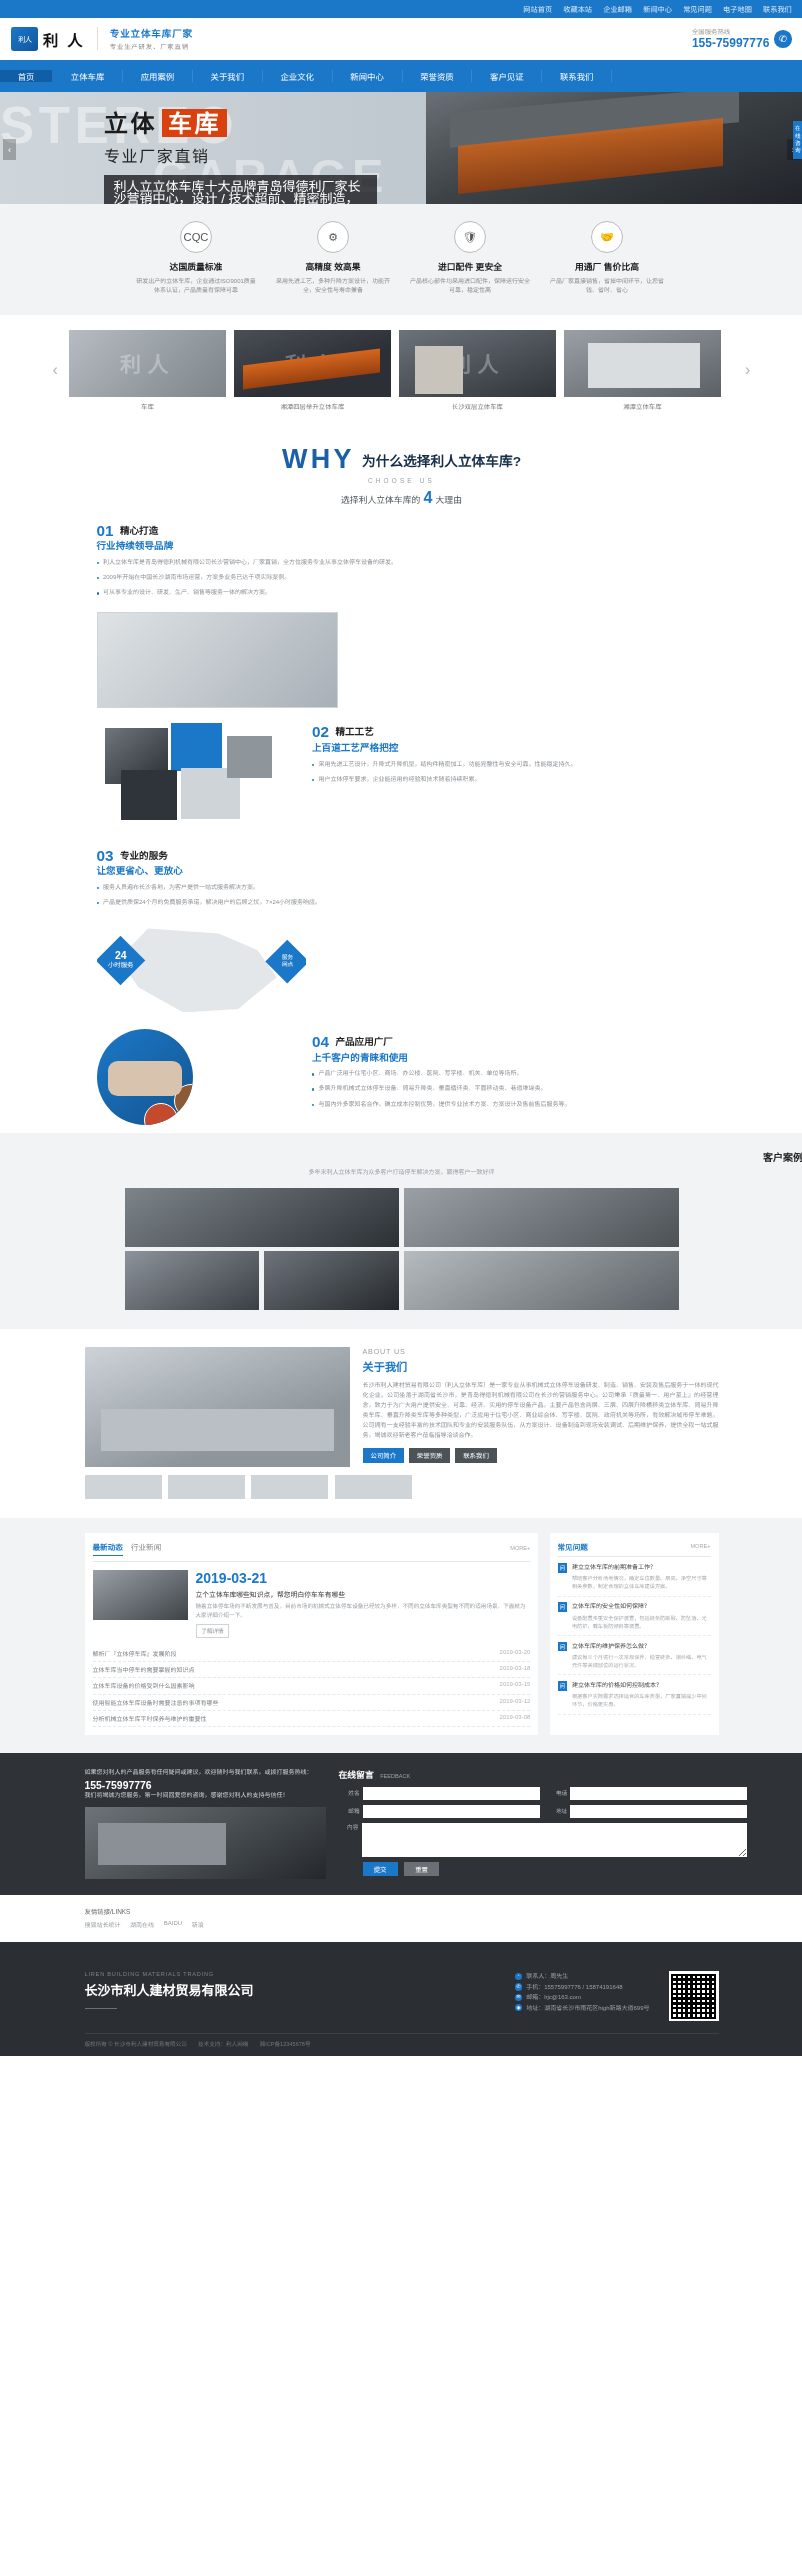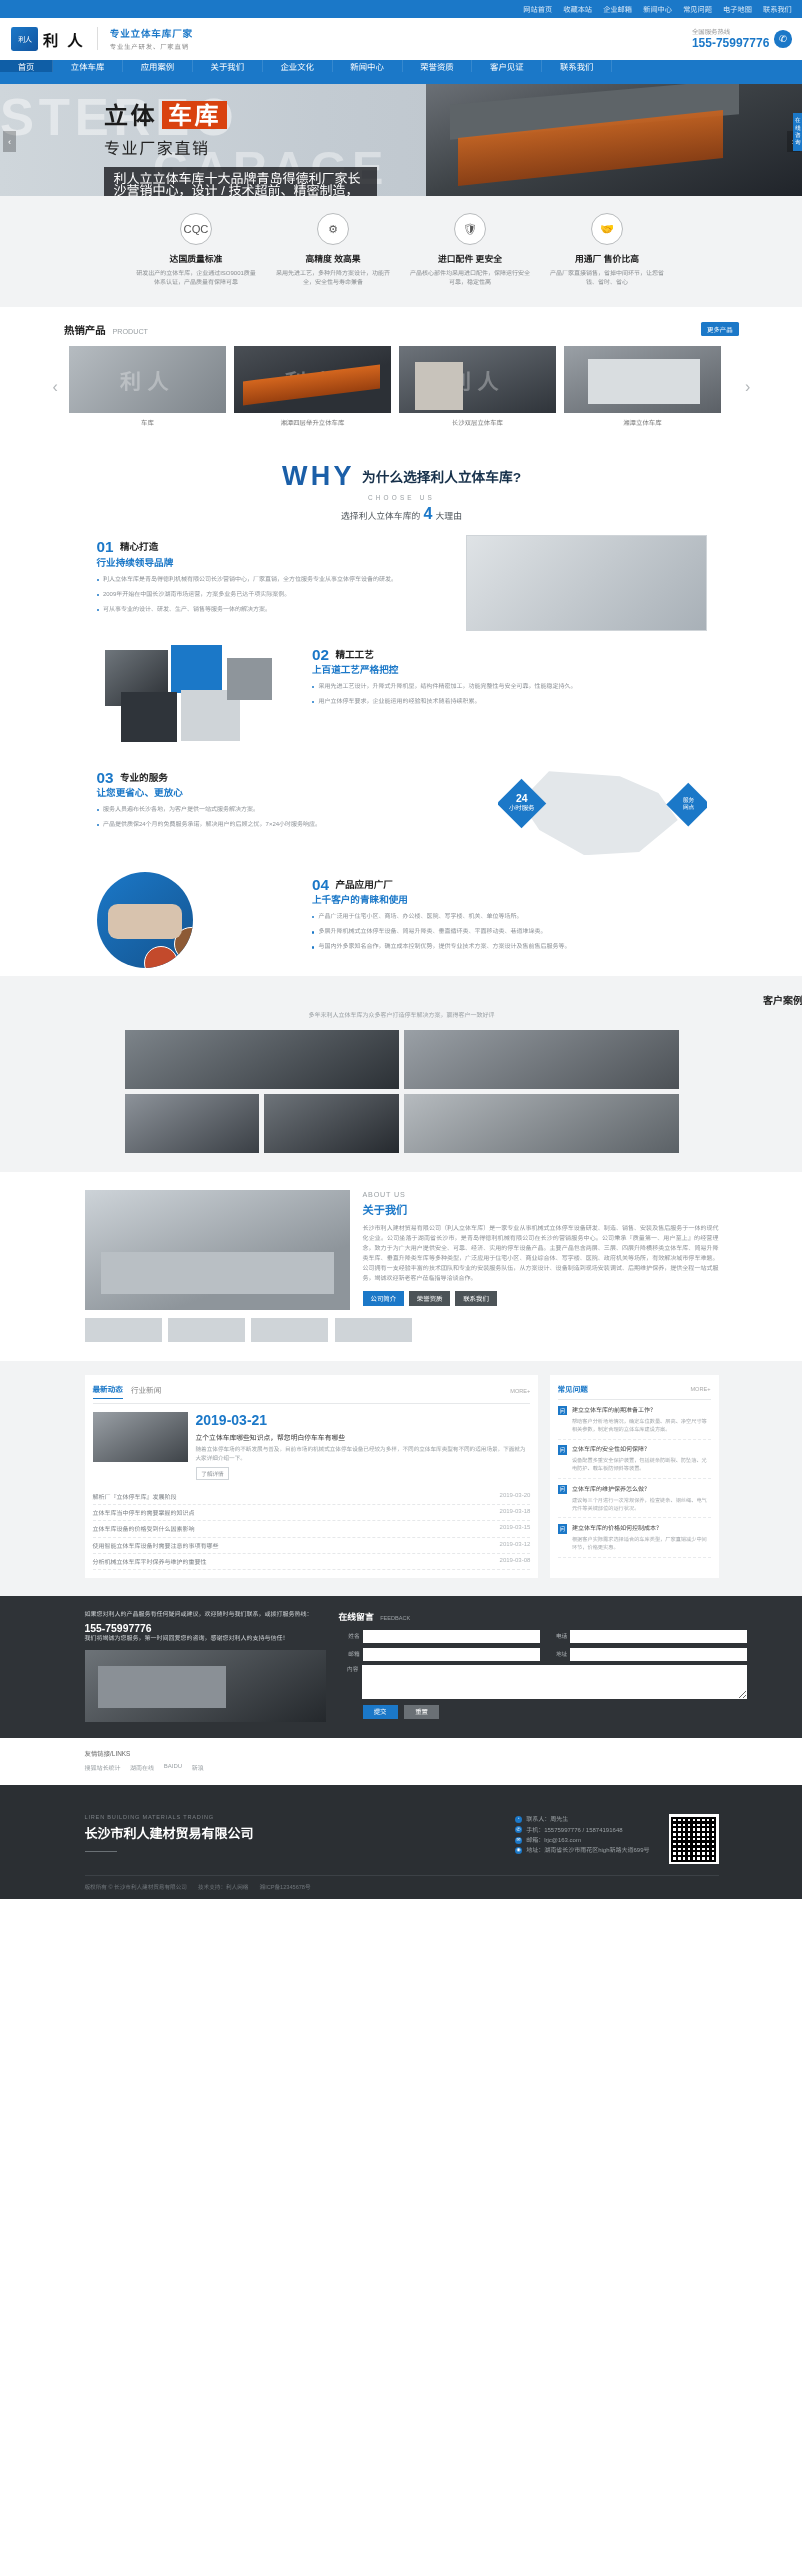--- a/index.html
+++ b/index.html
@@ -25,21 +25,21 @@
   .logo-name { font-size:15.3px; font-weight:bold; color:#111; letter-spacing:2.4px; }
   .logo-sep { width:0.8px; height:22.5px; background:#ddd; margin:0 7.2px; }
   .logo-slogan-1 { font-size:9.6px; color:#1b78c8; font-weight:bold; letter-spacing:0.8px;}
   .logo-slogan-2 { font-size:6.4px; color:#888; letter-spacing:0.8px; margin-top:2.4px;}
   .hdr-right { margin-left:auto; display:flex; align-items:center; gap:4.8px; }
   .hdr-tel-label { font-size:6.4px; color:#999; }
   .hdr-tel { font-size:12px; color:#1b78c8; font-weight:bold; }
   .phone-circle { width:17.7px; height:17.7px; border-radius:50%; background:#1b78c8; color:#fff; display:flex; align-items:center; justify-content:center; font-size:9.6px;}
 
   
-  .nav { height:24px; background:#1b78c8; display:flex; align-items:flex-start; }
+  .nav { height:32px; background:#1b78c8; display:flex; align-items:center; }
   .nav a { flex:0 0 auto; padding:0 17.7px; color:#fff; font-size:8.4px; display:flex; align-items:center; justify-content:center; text-decoration:none; border-right:0.8px solid rgba(255,255,255,.12);}
   .nav a.active { background:#0f5ea6; }
 
   
   .banner { position:relative; height:112px; background:linear-gradient(90deg,#cfd6db 0%,#c3cbd2 40%,#b7bfc6 100%); overflow:hidden; }
   .banner .ghost { position:absolute; top:4.8px; left:0; width:100%; font-size:51px; font-weight:bold; color:rgba(255,255,255,.45); letter-spacing:4.8px; white-space:nowrap; }
   .banner .ghost2 { position:absolute; top:56px; left:153px; font-size:47px; font-weight:bold; color:rgba(255,255,255,.4); letter-spacing:4.8px;}
   .banner .photo { position:absolute; right:0; top:0; width:377px; height:112px; background:linear-gradient(160deg,#6b7076 0%,#3d4246 45%,#20242a 100%); }
   .banner .photo:after{ content:""; position:absolute; left:32px; top:40px; width:265px; height:48px; background:linear-gradient(180deg,#c8631f,#8f3f12); transform:skewY(-6deg); opacity:.92;}
   .banner .photo:before{ content:""; position:absolute; left:24px; top:8px; width:289px; height:35px; background:#5e6468; transform:skewY(-5deg); }
@@ -83,21 +83,21 @@
 
   
   .why { background:#fff; padding:17.7px 0 8px;}
   .why-head { text-align:center; }
   .why-word { font-size:27px; font-weight:bold; color:#1b5fa8; letter-spacing:3.2px; display:inline-block; vertical-align:middle;}
   .why-cn { font-size:13.7px; font-weight:bold; color:#16304a; vertical-align:middle; margin-left:4.8px;}
   .why-sub { font-size:6.4px; color:#9aa0a4; letter-spacing:3.2px; margin-top:1.6px;}
   .why-sub2 { font-size:8.8px; color:#4b5258; margin-top:4.8px;}
   .why-sub2 b { color:#1b78c8; font-size:16px; margin:0 3.2px;}
 
-  .why-block { width:610px; margin:11.2px auto 0; display:flex; align-items:flex-start; gap:14.5px;}
+  .why-block { width:610px; margin:11.2px auto 0; display:flex; align-items:flex-start; gap:14.5px;flex-direction:column;}
   .why-block.rev { flex-direction:row-reverse;}
   .wb-txt { flex:1; padding-top:4.8px;}
   .wb-num { font-size:15.3px; font-weight:bold; color:#1b78c8; float:left; margin-right:6.4px; line-height:1;}
   .wb-t1 { font-size:9.6px; font-weight:bold; color:#222;}
   .wb-t2 { font-size:9.6px; font-weight:bold; color:#1b78c8; margin-top:1.6px;}
   .wb-li { font-size:6px; color:#8d9297; line-height:9.6px; margin-top:5.6px; padding-left:6.4px; position:relative;}
   .wb-li:before { content:""; position:absolute; left:0; top:4px; width:2.4px; height:2.4px; background:#1b78c8; border-radius:50%;}
   .wb-img { width:241px; height:96px; position:relative; overflow:hidden;}
   .wbi-1 { background:linear-gradient(135deg,#dfe3e6,#a8b0b7); border:0.8px solid #cfd4d8;}
   .wbi-2 { width:201px; height:112px; background:transparent; }
@@ -295,27 +295,20 @@
       </div>
       <div class="adv-item">
         <div class="adv-ico">🤝</div>
         <div class="adv-t">用通厂 售价比高</div>
         <div class="adv-d">产品厂家直接销售，省掉中间环节，让您省钱、省时、省心</div>
       </div>
     </div>
   </div>
 
   <div class="sec-white">
-    <div class="hp-head">
-      <div class="hp-title">
-        <span>热销产品</span>
-        <small>PRODUCT</small>
-      </div>
-      <div class="more-btn">更多产品</div>
-    </div>
     <div class="hp-wrap">
       <div class="hp-arrow">‹</div>
       <div class="hp-list">
         <div class="hp-card">
           <div class="hp-img hpi-1">
               <div class="watermark">利人</div>
             </div>
           <div class="hp-cap">车库</div>
         </div>
         <div class="hp-card">

